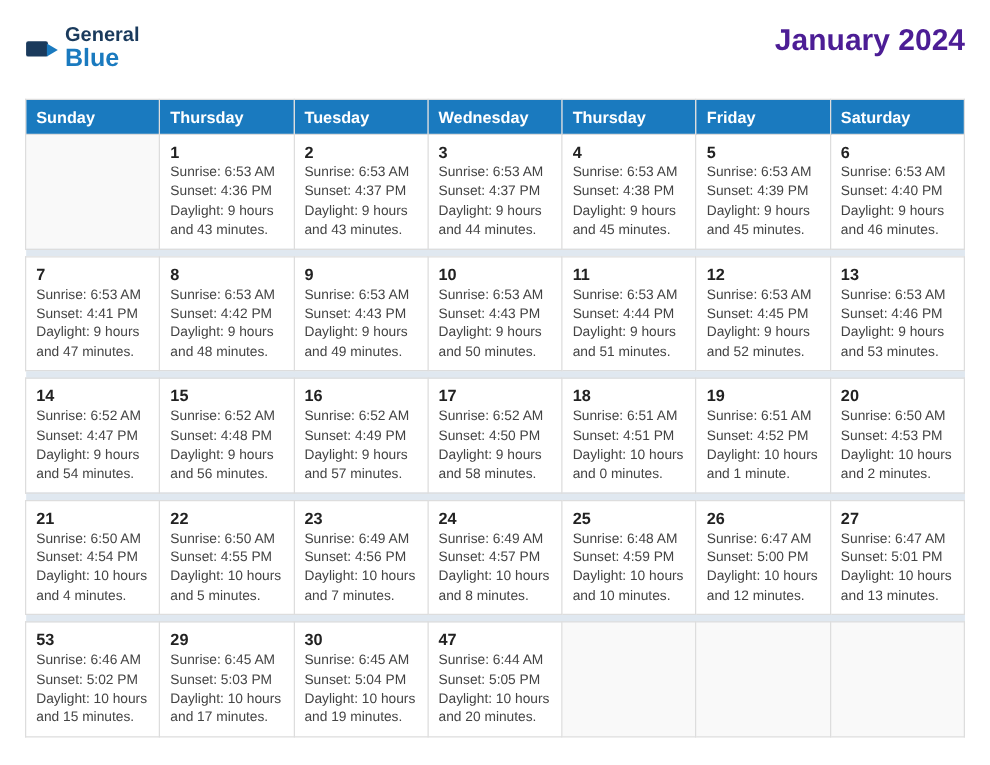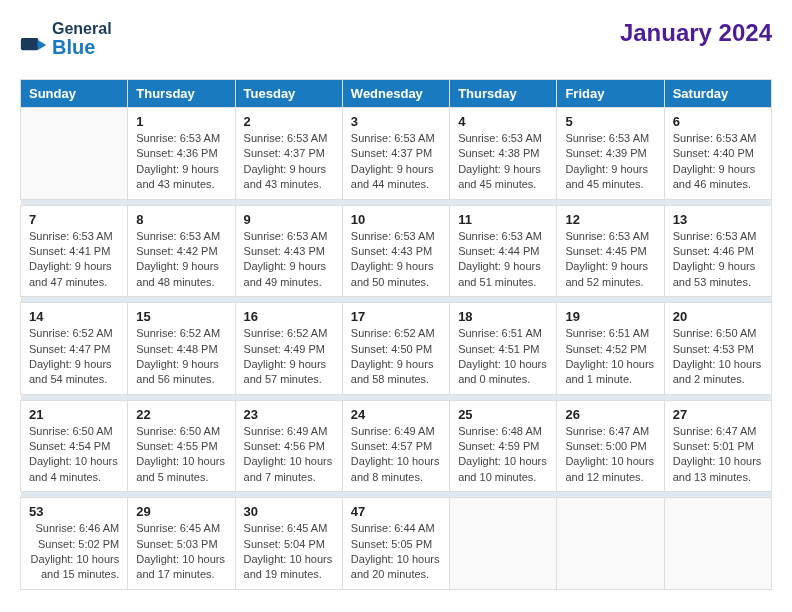--- a/index.html
+++ b/index.html
@@ -11,21 +11,21 @@
       padding: 20px;
     }
     .header-area {
       display: flex;
       justify-content: space-between;
       align-items: flex-start;
       margin-bottom: 16px;
     }
     .logo {
       display: flex;
-      align-items: flex-end;
+      align-items: center;
       gap: 4px;
     }
     .logo-icon {
       width: 28px;
       height: 28px;
     }
     .title-area {
       text-align: right;
     }
     .month-title {
@@ -322,21 +322,21 @@
 Daylight: 10 hours
 and 13 minutes.</div>
         </td>
       </tr>
       <tr>
         <td colspan="7" style="height: 6px; background: rgb(224, 232, 240); border: none; padding: 0px;"></td>
       </tr>
       <tr>
         <td>
           <span class="day-number">53</span>
-          <div class="day-detail" style="white-space: pre-line; text-align: right;">Sunrise: 6:46 AM
+          <div class="day-detail" style="white-space: pre-line;">Sunrise: 6:46 AM
 Sunset: 5:02 PM
 Daylight: 10 hours
 and 15 minutes.</div>
         </td>
         <td>
           <span class="day-number">29</span>
           <div class="day-detail" style="white-space: pre-line;">Sunrise: 6:45 AM
 Sunset: 5:03 PM
 Daylight: 10 hours
 and 17 minutes.</div>

